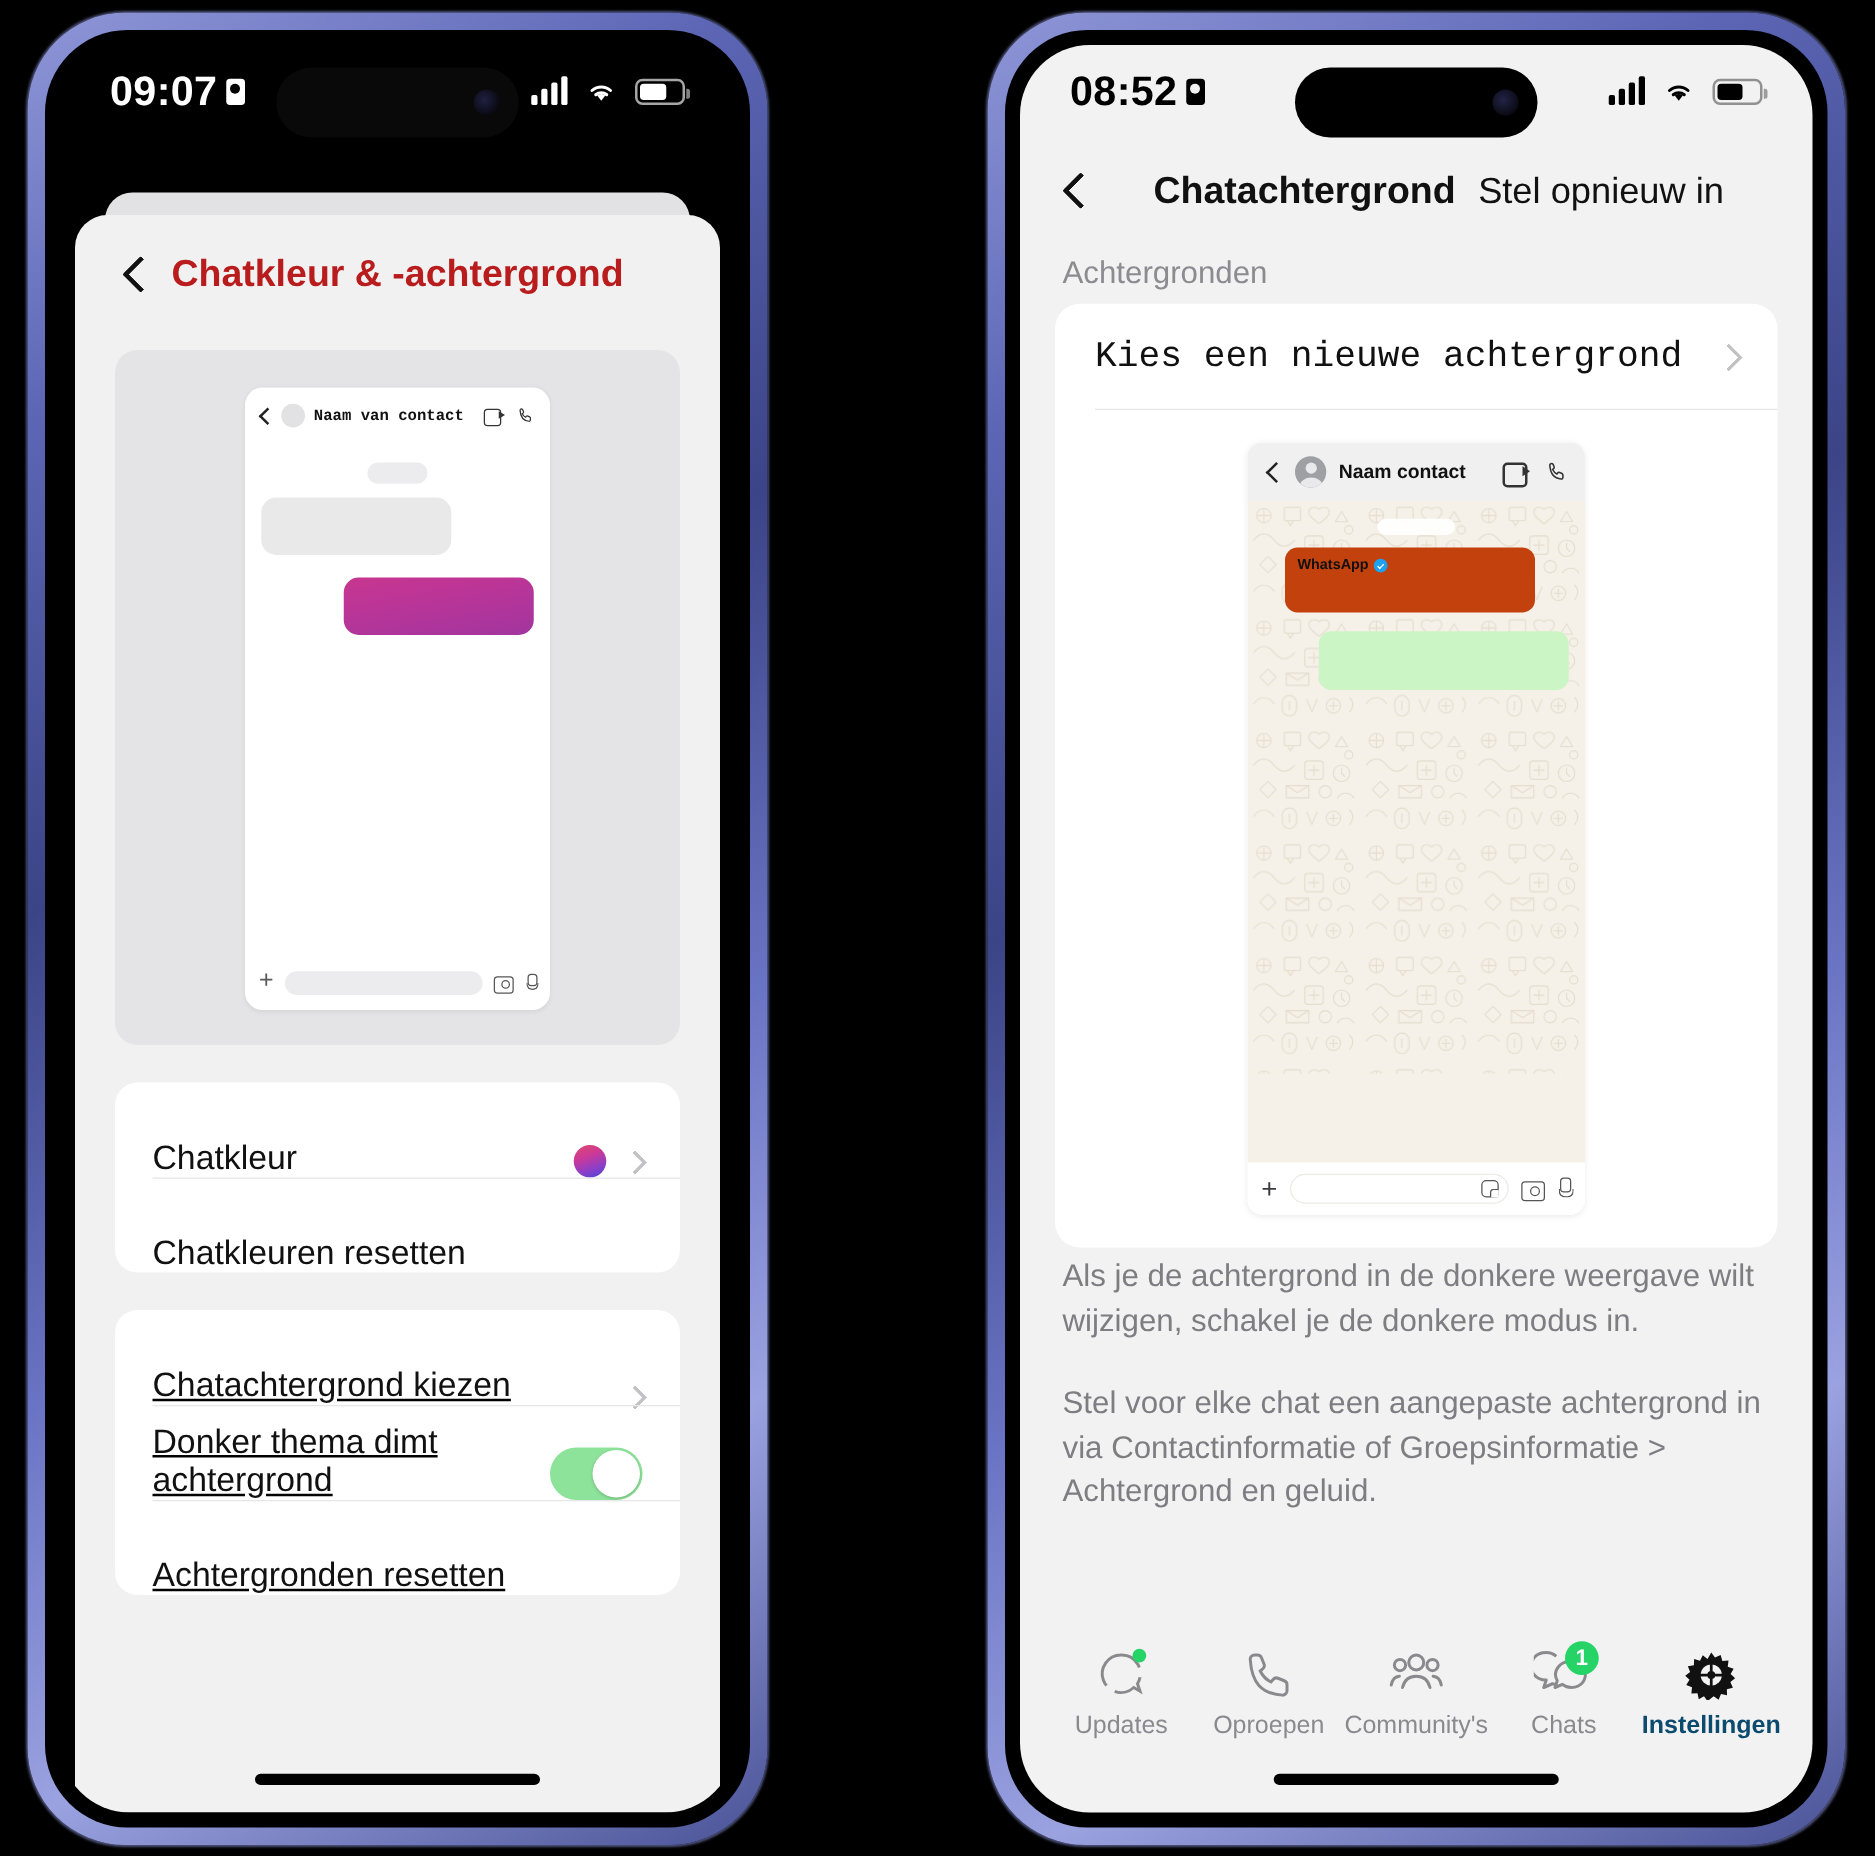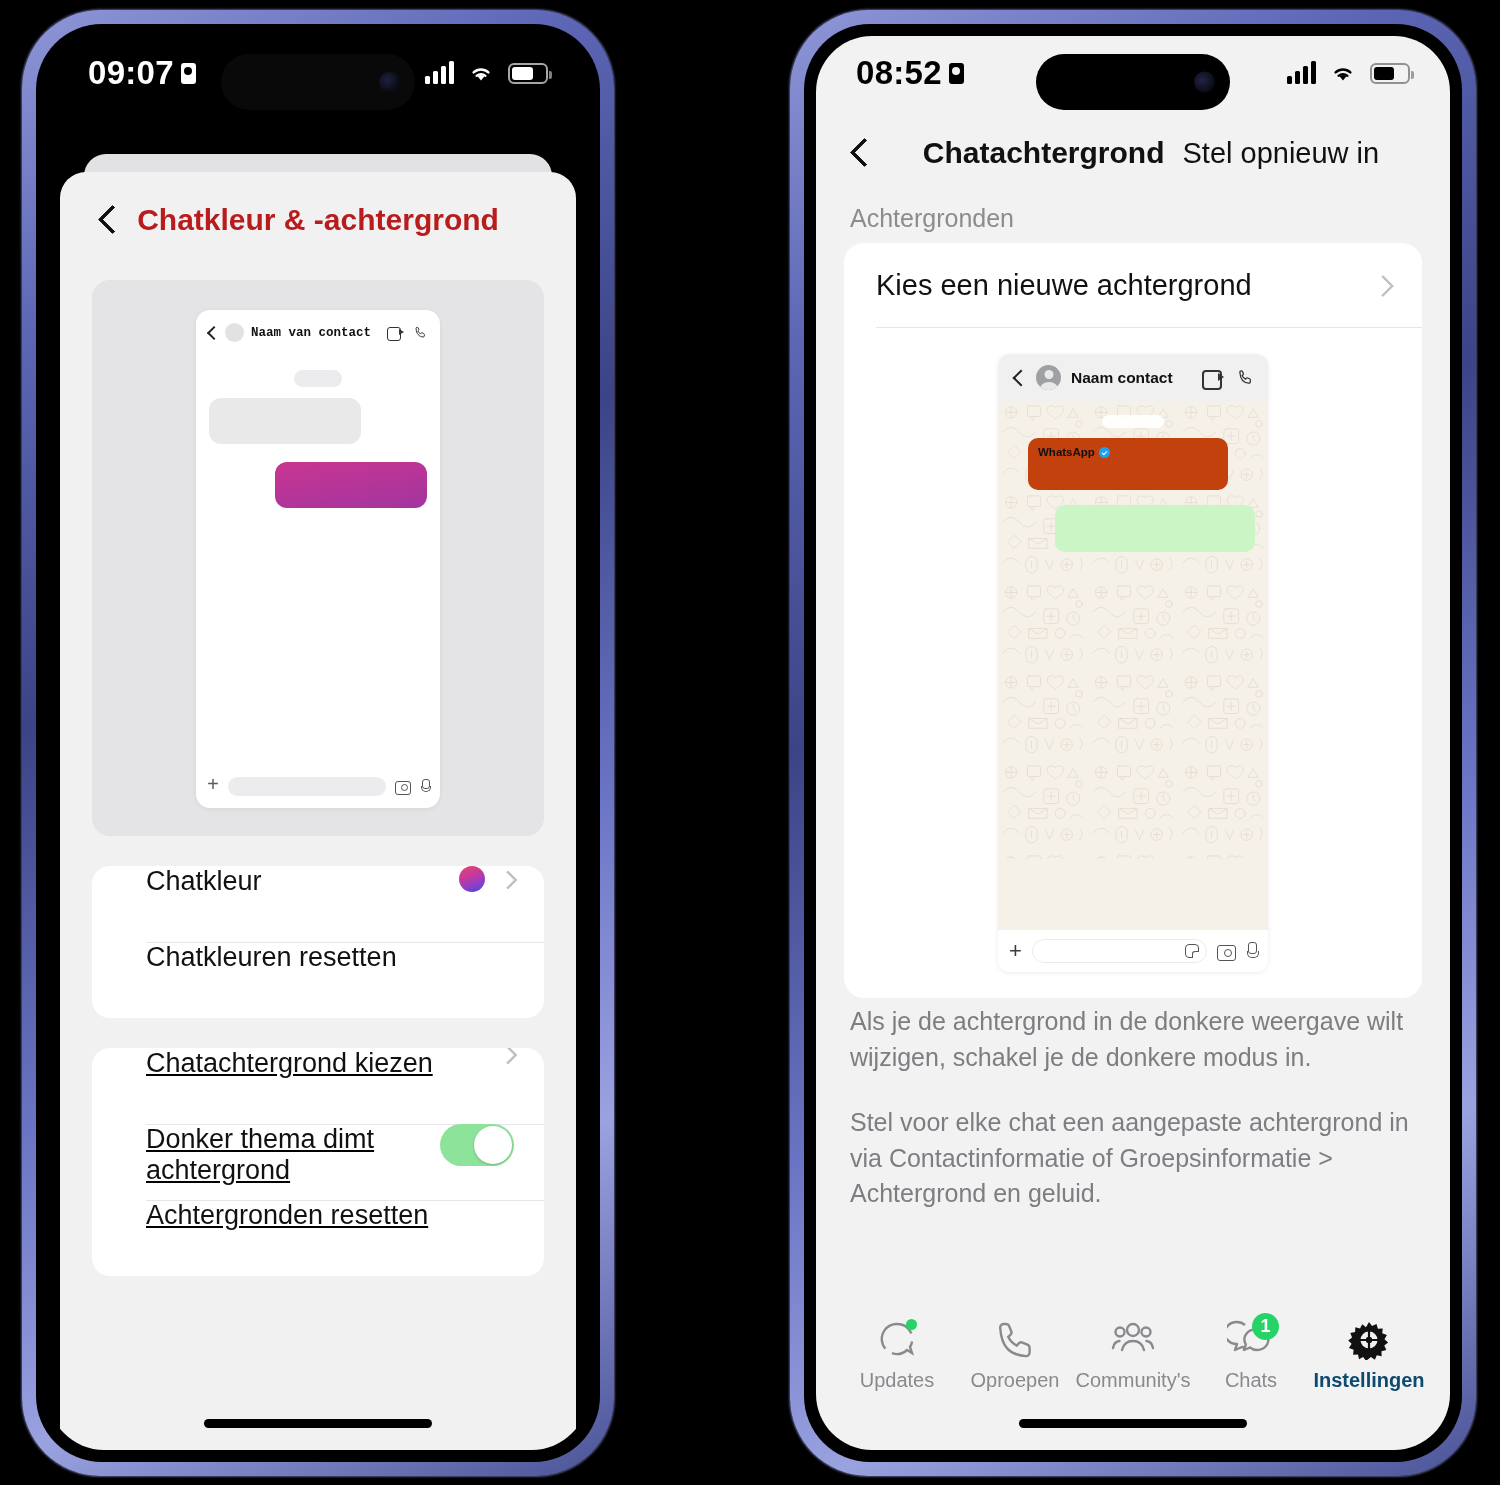--- a/index.html
+++ b/index.html
@@ -223,21 +223,21 @@
   }
 
   
   .group {
     margin: 0 32px; background:#fff; border-radius: 18px; overflow:hidden;
   }
   .group.g1 { margin-top: 30px; }
   .group.g2 { margin-top: 30px; text-decoration: underline; }
   .row {
     position: relative; min-height: 76px;
-    display:flex; align-items:flex-start; padding: 0 30px; margin-left: 24px;
+    display:flex; align-items:flex-end; padding: 0 30px;
   }
   .row + .row::before {
     content:""; position:absolute; left:30px; right:0; top:0;
     height:1px; background:#e6e6e8;
   }
   .row-label { font-size: 27px; color:#111; }
   .row-right { margin-left:auto; display:flex; align-items:center; gap:16px; }
   .swatch {
     width:26px; height:26px; border-radius:50%;
     background: linear-gradient(160deg,#e0486b 0%,#c9399a 38%,#8b3fc9 70%,#4a45d6 100%);
@@ -279,20 +279,21 @@
 
   .r-section-label {
     padding: 16px 34px 10px; font-size: 25px; color:#8c8c90;
   }
   .r-card {
     margin: 0 28px; background:#fff; border-radius: 20px; overflow:hidden;
   }
   .r-row {
     min-height: 84px; display:flex; align-items:center; padding: 0 32px;
     position: relative;
+    font-family: Liberation Mono, monospace;
   }
   .r-row-label { font-size: 29px; color:#111; }
   .r-row .chev-r { margin-left:auto; width:15px; height:15px; }
   .r-row .chev-r::before { width:13px; height:13px; border-width: 3px; }
 
   .r-divider { height:1px; background:#e6e6e8; margin-left: 32px; }
 
   .r-preview-area { padding: 26px 0 26px; display:flex; justify-content:center; }
   .r-mini {
     width: 270px; height: 618px; border-radius: 12px; overflow:hidden;

